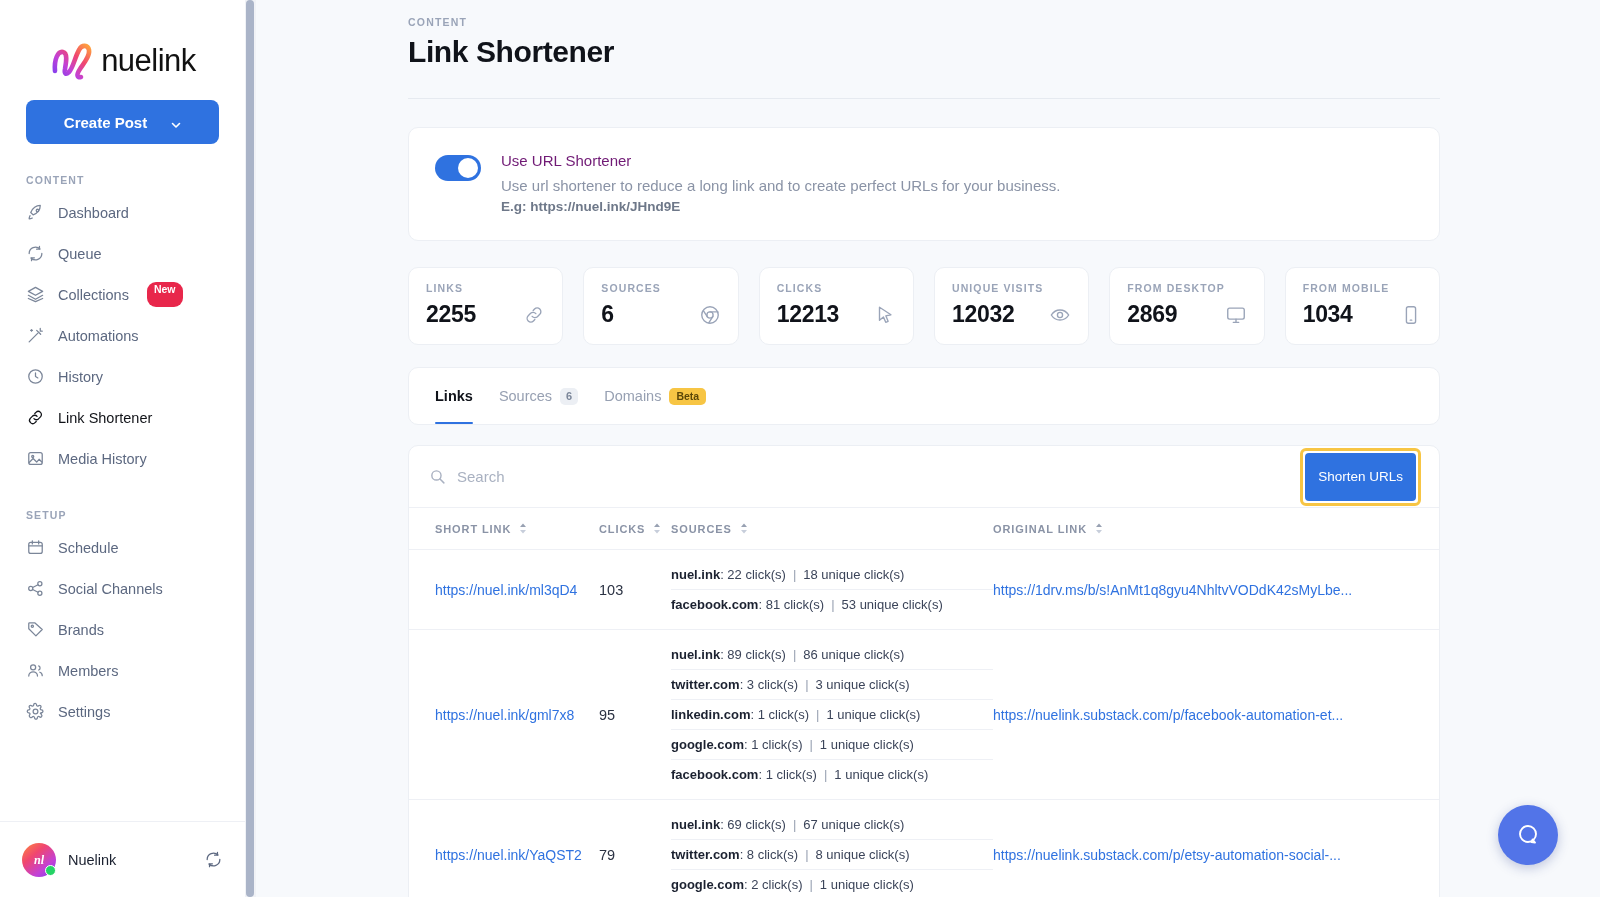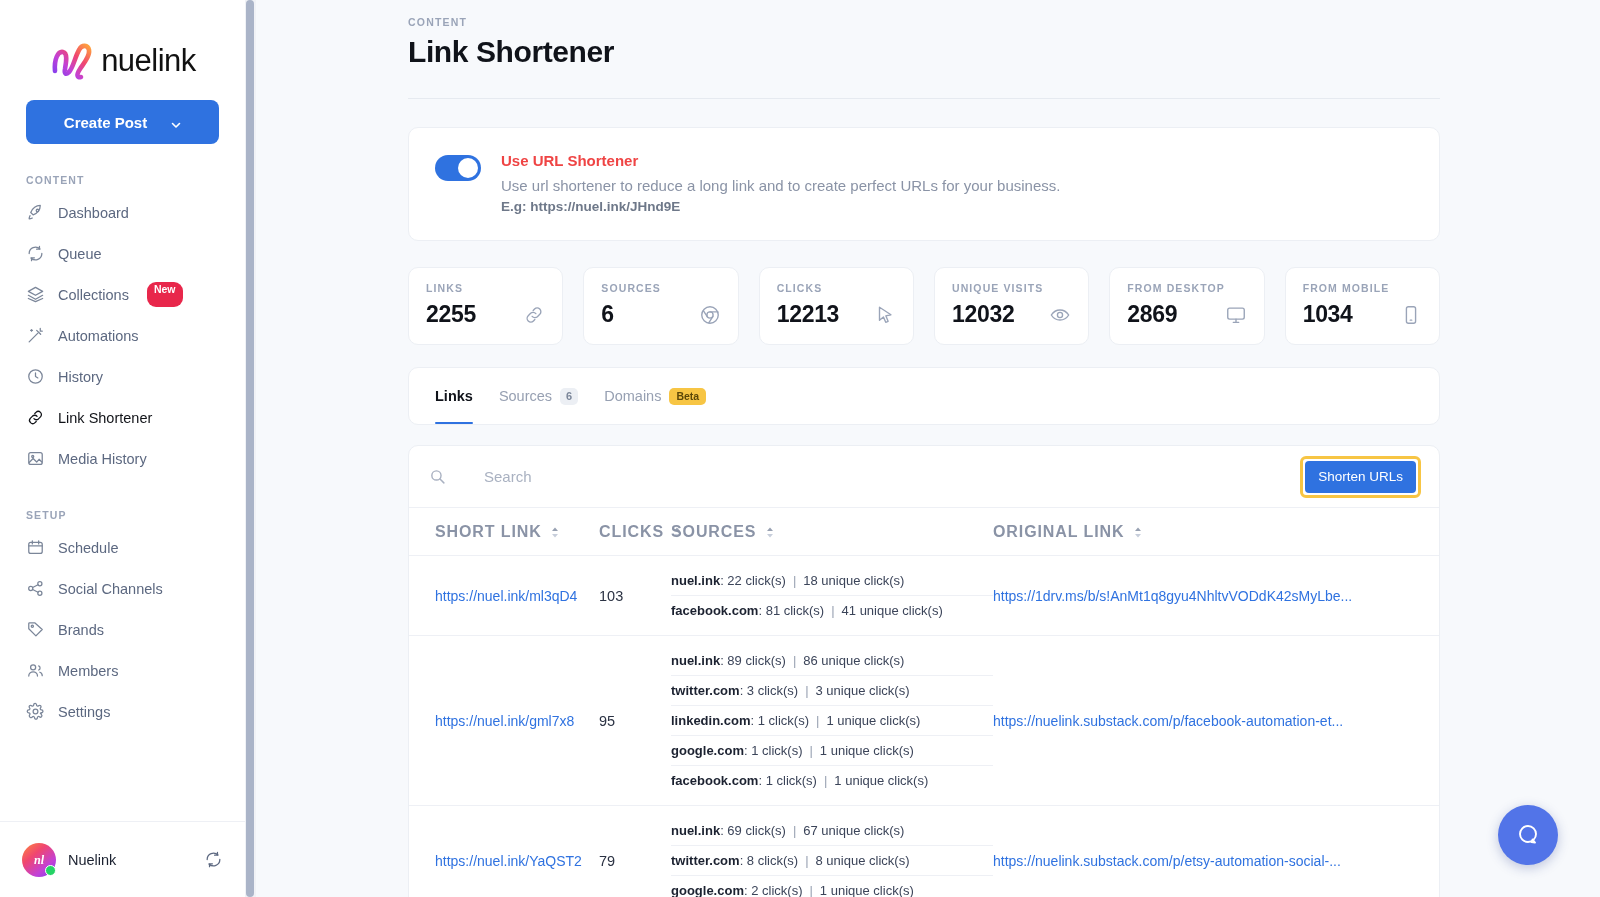--- a/index.html
+++ b/index.html
@@ -119,21 +119,21 @@
     display: flex; gap: 20px; align-items: flex-start;
   }
   .toggle {
     width: 46px; height: 26px; border-radius: 14px; background: #2f72e0;
     flex: 0 0 46px; position: relative; cursor: pointer; margin-top: 3px;
   }
   .toggle::after {
     content:""; position:absolute; right:3px; top:3px;
     width:20px; height:20px; border-radius:50%; background:#fff;
   }
-  .sh-title { font-size: 15px; color:#ef4444; font-weight:700; margin-bottom: 5px; }
+  .sh-title { font-size: 15px; color:#701a75; font-weight:400; margin-bottom: 5px; }
   .sh-desc { font-size: 15px; color:#8a93a6; line-height: 1.55; }
   .sh-eg { font-size: 13.5px; color:#6e7889; font-weight: 700; margin-top: 2px; }
 
   
   .stats { display:flex; gap: 20px; margin-top: 26px; }
   .stat {
     flex: 1 1 0; background:#fff; border:1px solid #eceff4; border-radius: 10px;
     padding: 14px 17px 16px 17px; min-width: 0;
   }
   .stat-label {
@@ -170,35 +170,34 @@
   .table-card { margin-top: 20px; overflow: hidden; }
   .search-bar {
     height: 62px; display:flex; align-items:center; padding: 0 18px 0 20px;
     border-bottom: 1px solid #eef0f5;
   }
   .search-ico { width:17px; height:17px; color:#a9b1c1; flex:0 0 17px; margin-right: 11px; }
   .search-input {
     flex:1 1 auto; border:none; outline:none; font-size: 15px;
     color:#3b4459; background:transparent;
     font-family: "Liberation Sans", sans-serif;
-    margin-left: 27px;
   }
   .search-input::placeholder { color:#a9b1c1; }
   .btn-highlight {
     border: 3px solid #f7c544; border-radius: 6px; padding: 2px;
   }
   .shorten-btn {
     background:#2f72e0; color:#fff; border:none; border-radius: 4px;
-    height: 32px; padding: 0 13px; font-size: 13.5px; font-weight:400;
+    height: 48px; padding: 0 13px; font-size: 13.5px; font-weight:400;
     cursor:pointer; font-family:"Liberation Sans", sans-serif;
   }
 
   table { width:100%; border-collapse: collapse; table-layout: fixed; }
   th {
-    text-align: left; font-size: 16px; letter-spacing: 0.9px; font-weight: 700;
+    text-align: left; font-size: 11px; letter-spacing: 0.9px; font-weight: 700;
     color:#8a93a6; text-transform: uppercase; padding: 15px 0 14px 0;
     border-bottom: 1px solid #eef0f5; white-space: nowrap;
   }
   th .sort { display:inline-block; width:8px; height:11px; margin-left:4px; vertical-align:-1px; color:#b3bbc9;}
   .col-short { width: 190px; padding-left: 26px !important; }
   .col-clicks { width: 72px; }
   .col-sources { width: 322px; }
   .col-orig { width: auto; }
 
   td { padding: 0; vertical-align: middle; border-bottom: 1px solid #eef0f5; }
@@ -551,21 +550,21 @@
               </td>
               <td>
                 <span class="clicks-v">103</span>
               </td>
               <td>
                 <div class="src-list">
                   <div class="src-row">
                     <span class="src-dom">nuel.ink</span><span>: </span><span>22 click(s)</span><span class="src-sep">|</span><span>18 unique click(s)</span>
                   </div>
                   <div class="src-row">
-                    <span class="src-dom">facebook.com</span><span>: </span><span>81 click(s)</span><span class="src-sep">|</span><span>41 unique click(s)</span>
+                    <span class="src-dom">facebook.com</span><span>: </span><span>81 click(s)</span><span class="src-sep">|</span><span>53 unique click(s)</span>
                   </div>
                 </div>
               </td>
               <td>
                 <a class="orig-a">https://1drv.ms/b/s!AnMt1q8gyu4NhltvVODdK42sMyLbe...</a>
               </td>
             </tr>
 
             <tr>
               <td class="cell-short">

